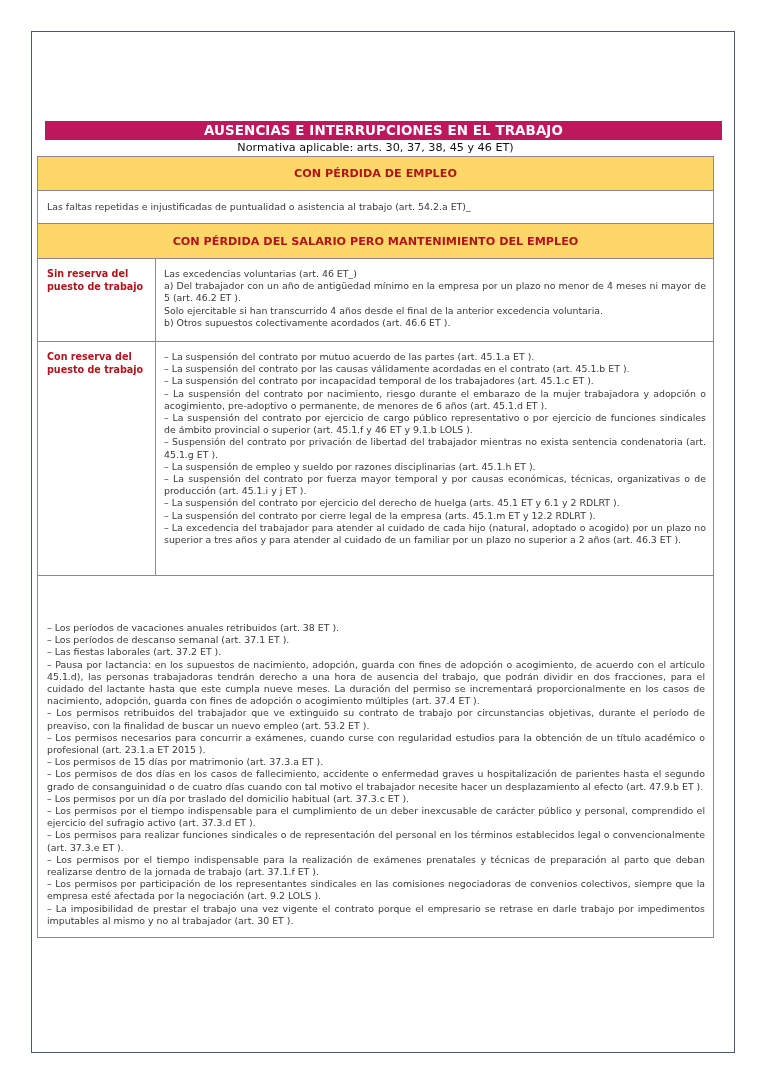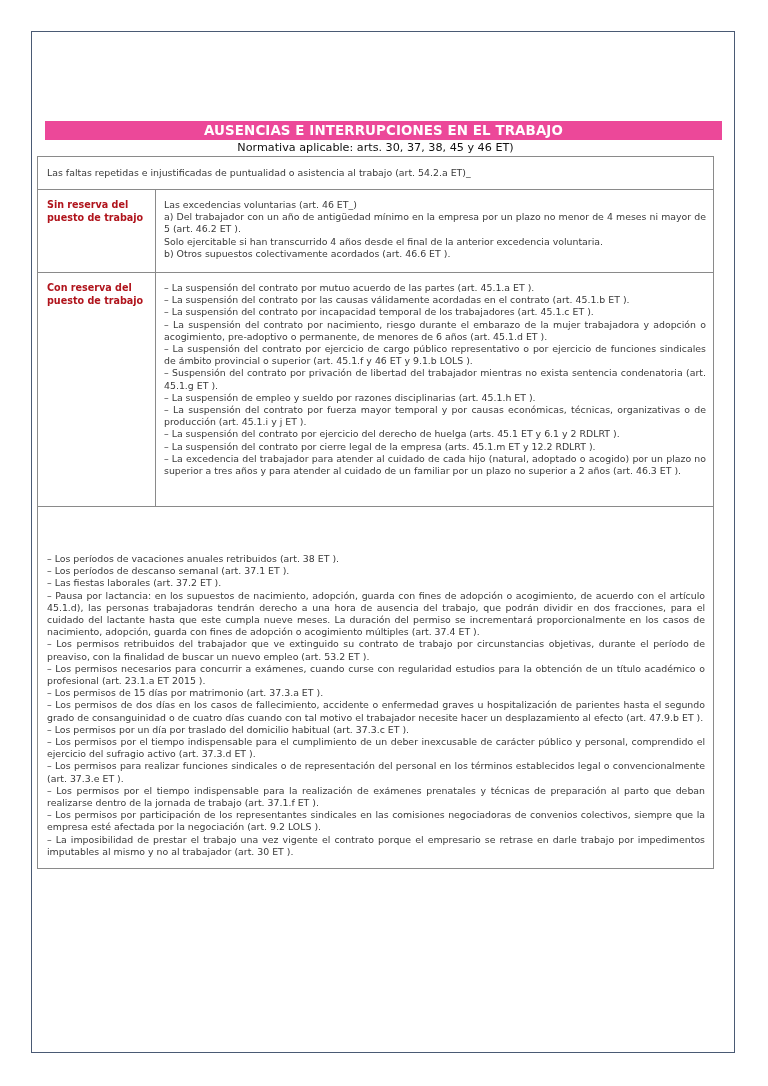--- a/index.html
+++ b/index.html
@@ -23,21 +23,21 @@
       height: 1022px;
       border: 1px solid #4a5a74;
       box-sizing: border-box;
     }
     .title-band {
       position: absolute;
       left: 45px;
       top: 121px;
       width: 677px;
       height: 19px;
-      background: #ec4899;
+      background: #be185d;
       color: #ffffff;
       font-weight: bold;
       font-size: 13.4px;
       line-height: 19px;
       text-align: center;
       letter-spacing: 0.1px;
     }
     .subtitle {
       position: absolute;
       left: 37px;
@@ -106,22 +106,28 @@
 
 <div class="title-band">AUSENCIAS E INTERRUPCIONES EN EL TRABAJO</div>
 <div class="subtitle">Normativa aplicable: arts. 30, 37, 38, 45 y 46 ET)</div>
 
 <table class="main">
   <colgroup>
     <col style="width:118px">
     <col style="width:558px">
   </colgroup>
   <tbody>
+    <tr style="height:34px">
+      <td class="section-head" colspan="2">CON PÉRDIDA DE EMPLEO</td>
+    </tr>
     <tr style="height:33px">
       <td class="plain" colspan="2" style="vertical-align:middle;padding:0 9px;">Las faltas repetidas e injustificadas de puntualidad o asistencia al trabajo (art. 54.2.a ET)_</td>
+    </tr>
+    <tr style="height:35px">
+      <td class="section-head" colspan="2">CON PÉRDIDA DEL SALARIO PERO MANTENIMIENTO DEL EMPLEO</td>
     </tr>
     <tr style="height:83px">
       <td class="label">Sin reserva del puesto de trabajo</td>
       <td class="content">
         <span class="line">Las excedencias voluntarias (art. 46 ET_)</span>
         <span class="line">a) Del trabajador con un año de antigüedad mínimo en la empresa por un plazo no menor de 4 meses ni mayor de 5 (art. 46.2 ET ).</span>
         <span class="line">Solo ejercitable si han transcurrido 4 años desde el final de la anterior excedencia voluntaria.</span>
         <span class="line">b) Otros supuestos colectivamente acordados (art. 46.6 ET ).</span>
       </td>
     </tr>

